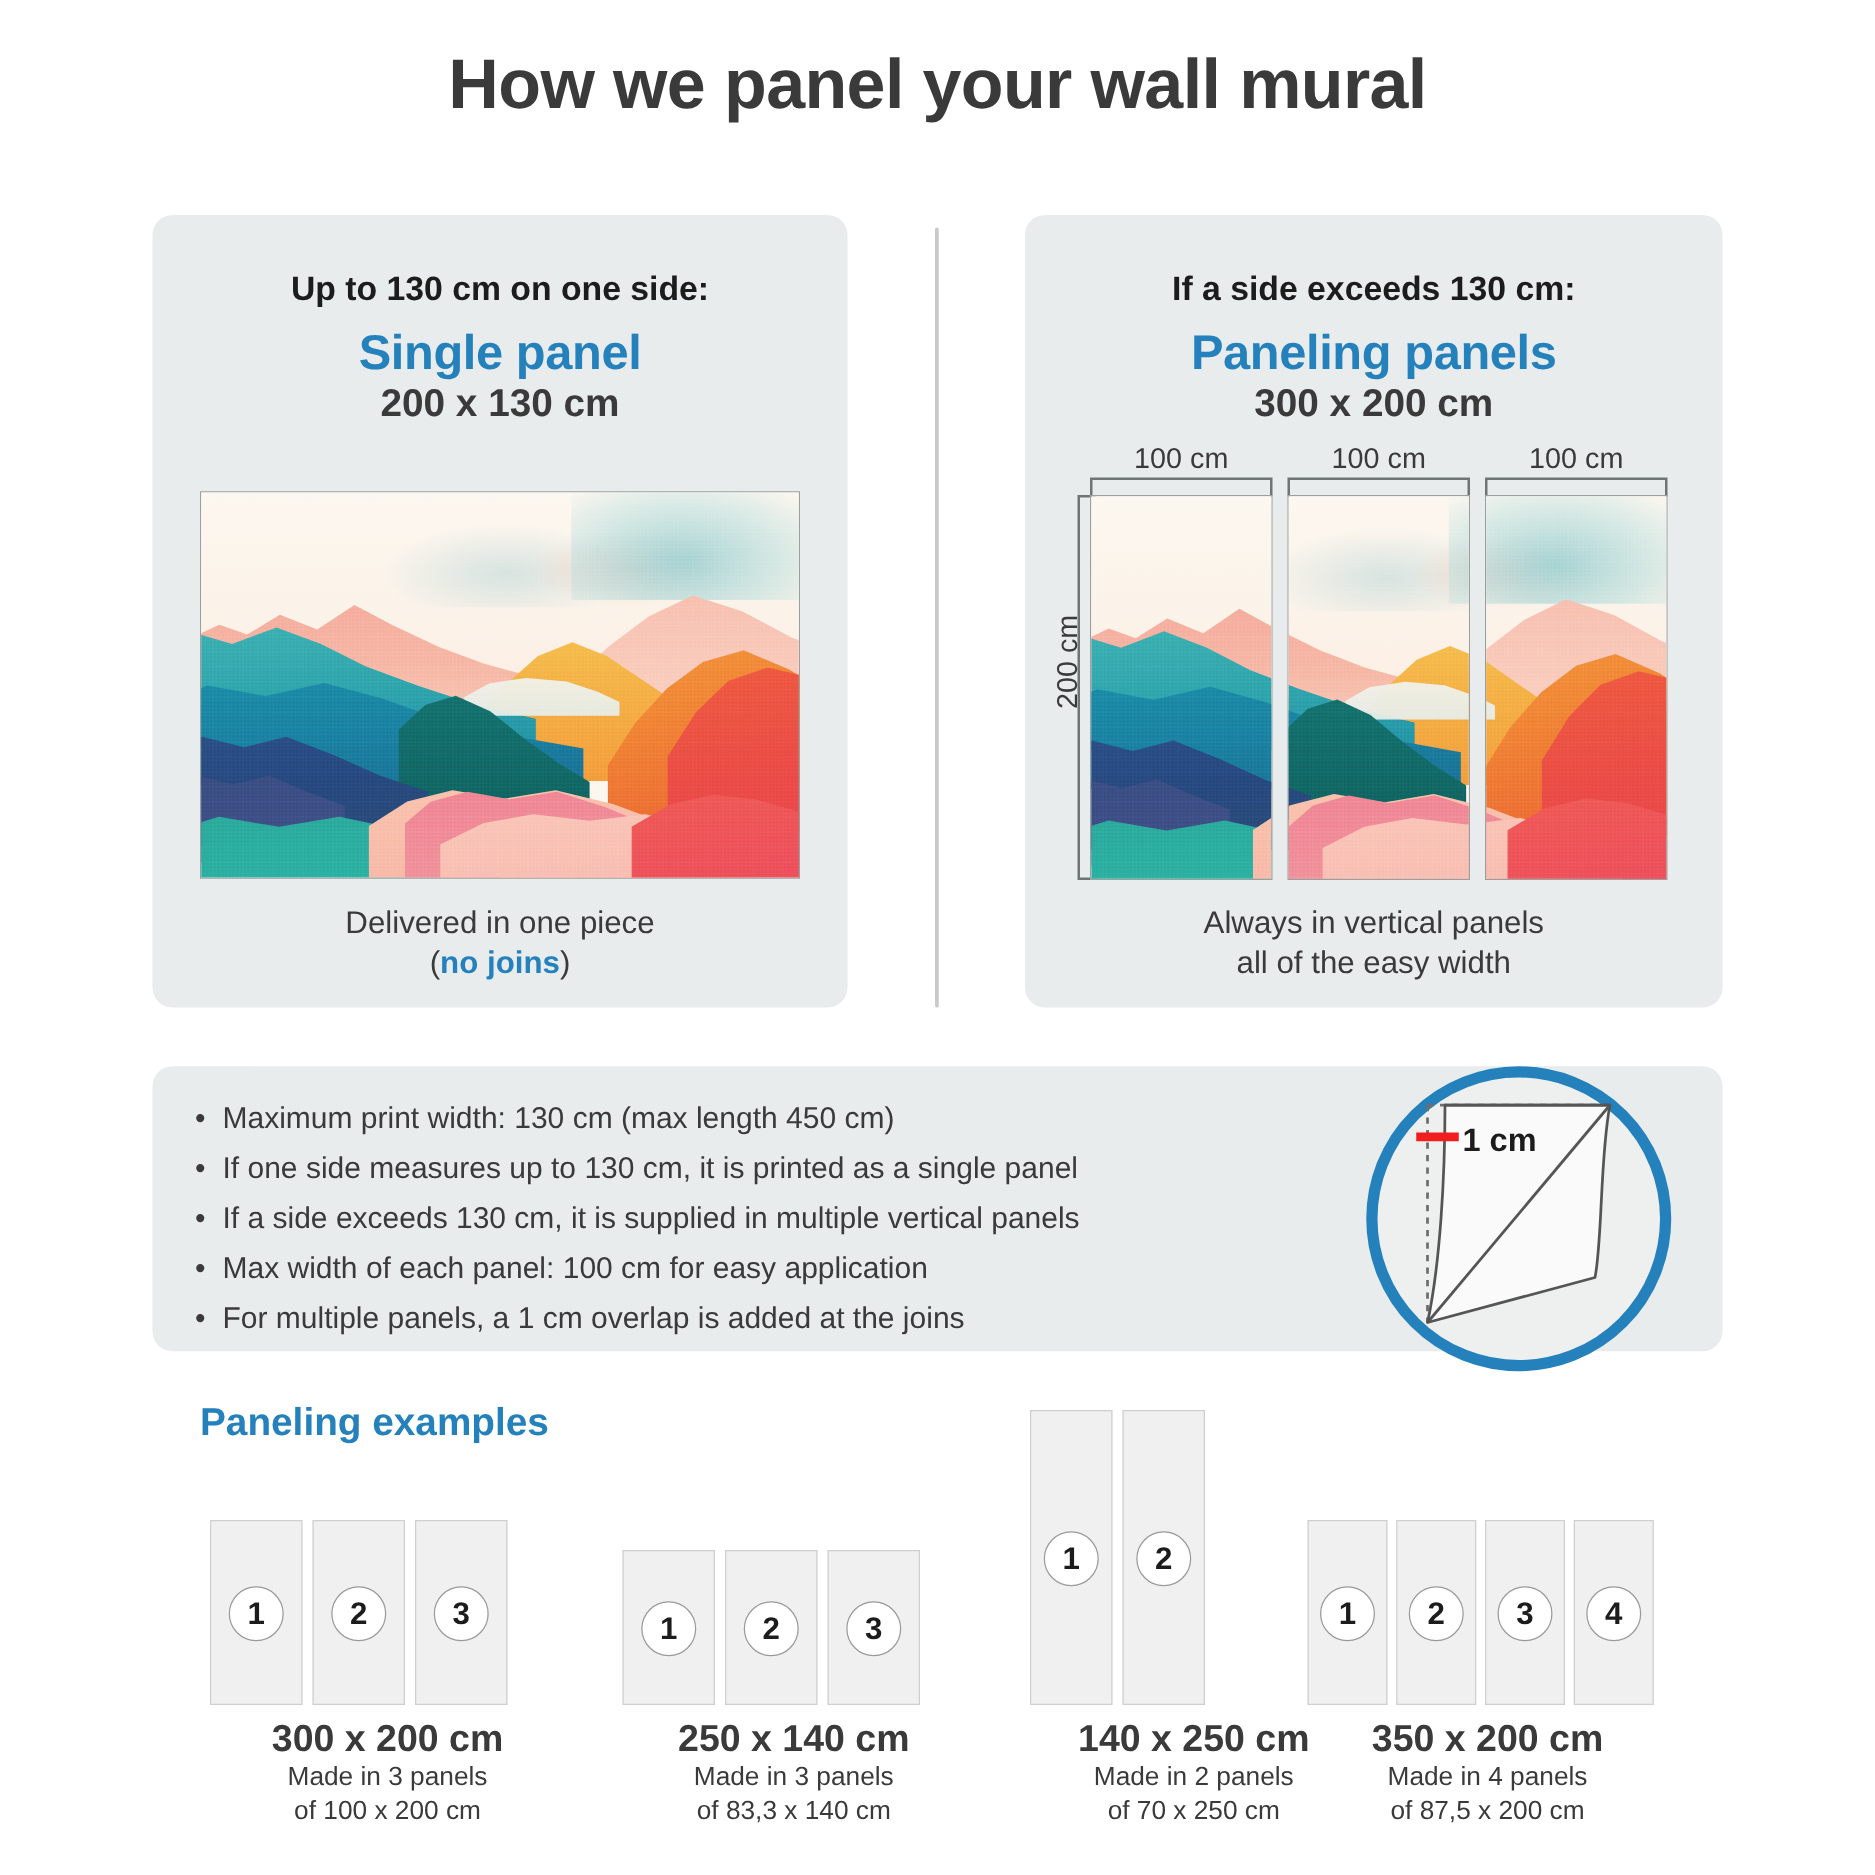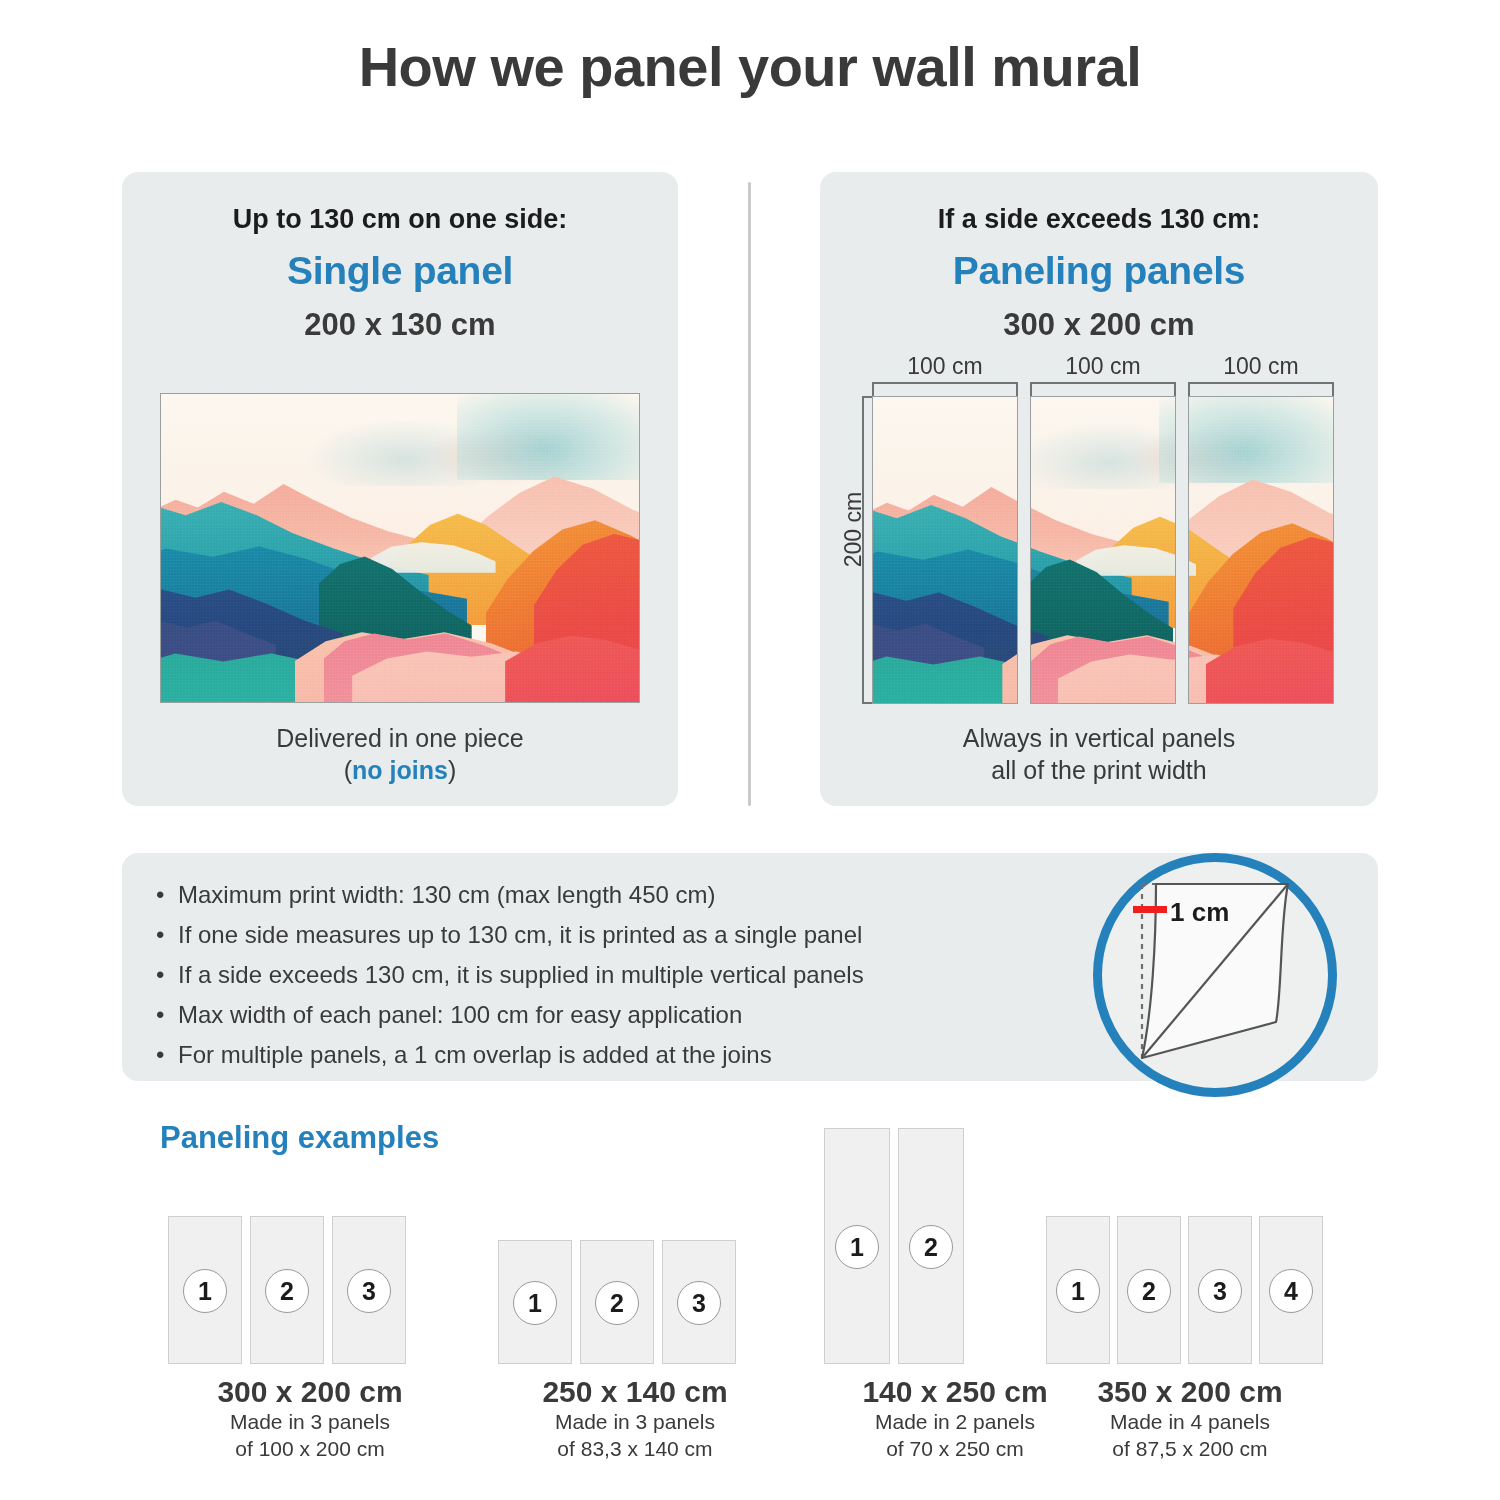--- a/index.html
+++ b/index.html
@@ -25,23 +25,23 @@
   }
   #card-single { left: 122px; top: 172px; width: 556px; height: 634px; }
   #card-multi  { left: 820px; top: 172px; width: 558px; height: 634px; }
 
   #card-divider {
     position: absolute; left: 748px; top: 182px;
     width: 3px; height: 624px;
     background: #c9c9c9; border-radius: 2px;
   }
 
-  .card-kicker { text-align:center; font-size: 27px; font-weight: bold; color:#1c1c1c; margin-top: 32px; }
+  .card-kicker { text-align:center; font-size: 27px; font-weight: bold; color:#1c1c1c; margin-top: 44px; }
   .card-headline { text-align:center; font-size: 39px; font-weight: bold; color:#2481bc; margin-top: 14px; letter-spacing:-0.3px;}
-  .card-size { text-align:center; font-size: 31px; font-weight: bold; color:#3a3a3a; margin-top: 14px; }
+  .card-size { text-align:center; font-size: 31px; font-weight: bold; color:#3a3a3a; }
   .card-caption { text-align:center; font-size: 25px; color:#3a3a3a; line-height: 1.28; }
   .card-caption .hl { color:#2481bc; font-weight: bold; }
 
   
   .art {
     position: relative;
     overflow: hidden;
     background: #fbf6ee;
   }
   .art-inner { position: absolute; left:0; top:0; width:100%; height:100%; }
@@ -304,21 +304,21 @@
           <div class="w red-front"></div>
         <div class="w paper-grain"></div>
       </div>
     </div>
   </div>
 </div>
 
 <div style="position:absolute;left:820px;top:722px;width:558px;">
   <div class="card-caption">
     <span>Always in vertical panels</span><br>
-    <span>all of the print width</span>
+    <span>all of the easy width</span>
   </div>
 </div>
 
 <div id="rules-box">
   <ul id="rules-list">
     <li>Maximum print width: 130 cm (max length 450 cm)</li>
     <li>If one side measures up to 130 cm, it is printed as a single panel</li>
     <li>If a side exceeds 130 cm, it is supplied in multiple vertical panels</li>
     <li>Max width of each panel: 100 cm for easy application</li>
     <li>For multiple panels, a 1 cm overlap is added at the joins</li>

